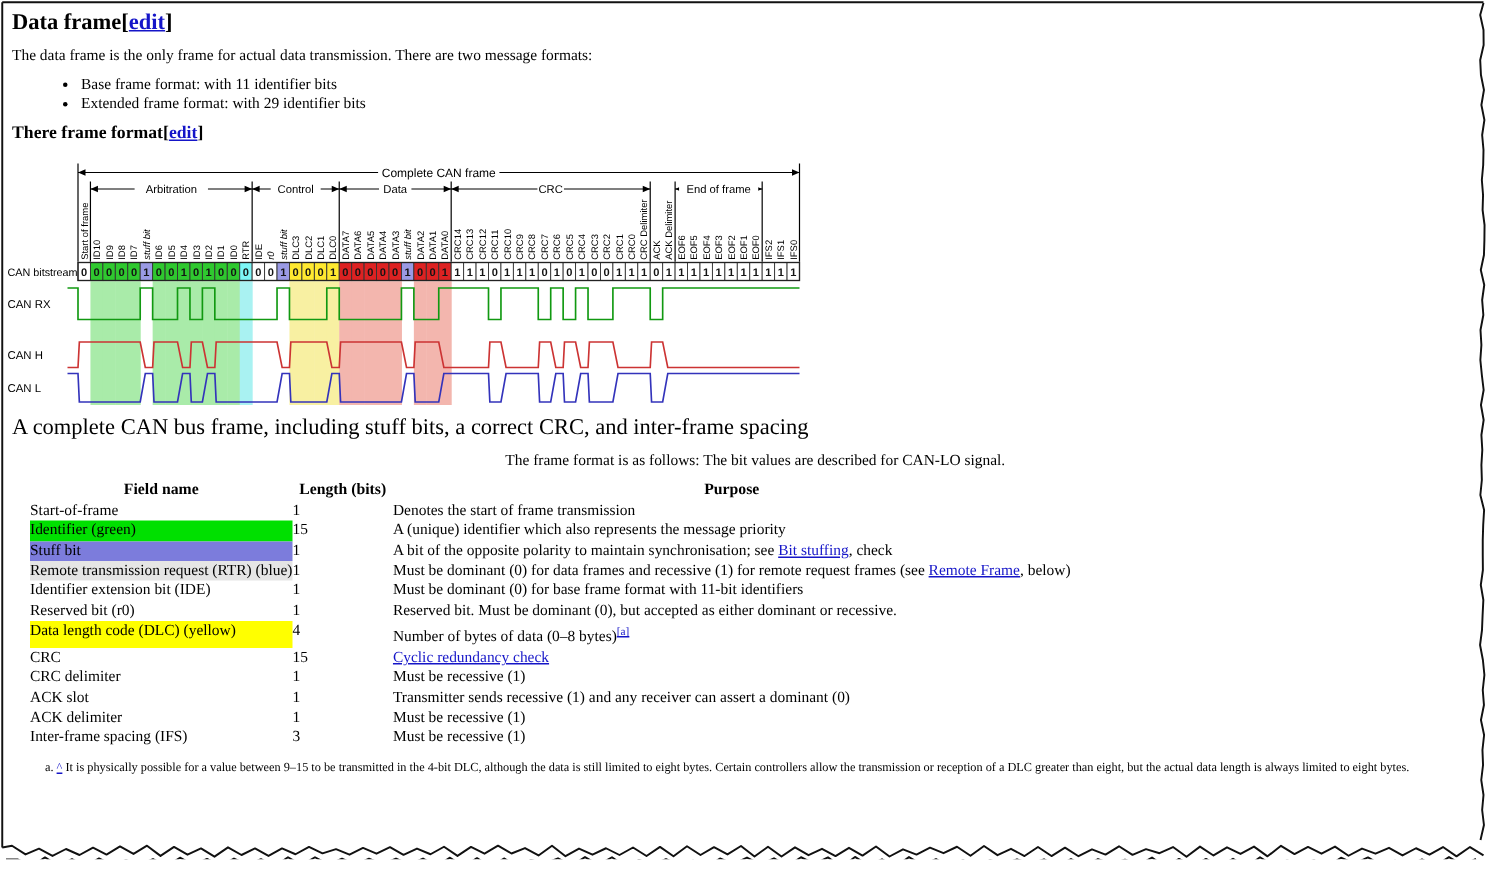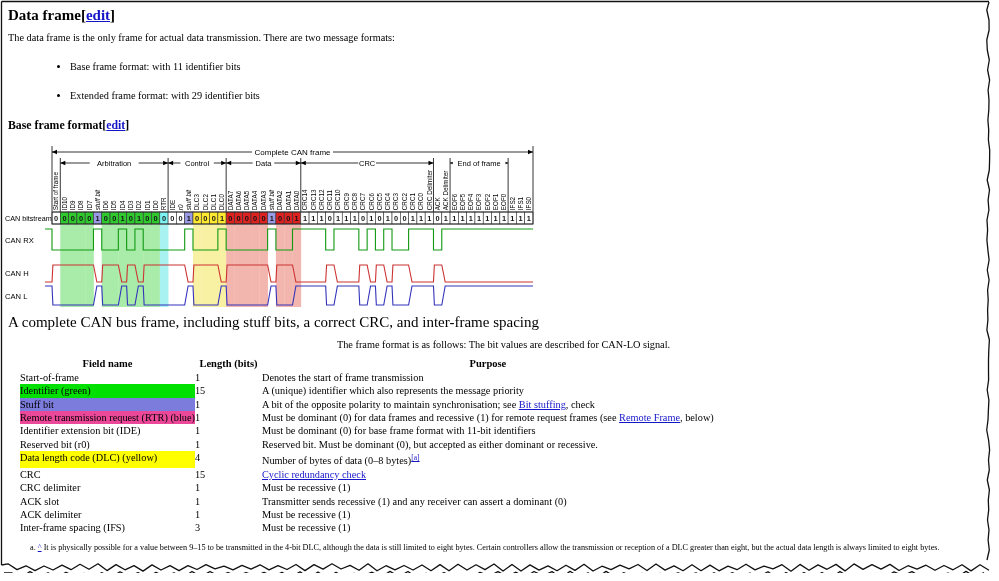--- a/index.html
+++ b/index.html
@@ -4,35 +4,35 @@
 <style>
   html,body{margin:0;padding:0;background:#fff;}
   .page{position:relative;width:999px;height:573px;background:#fff;overflow:hidden;
         font-family:"Liberation Serif","DejaVu Serif",serif;color:#000;}
   .content{padding:6px 0 0 8px;}
   h2.title{font-size:15px;line-height:18px;font-weight:bold;margin:0 0 7px 0;}
   .editlink{color:#1515c8;text-decoration:underline;cursor:pointer;}
   .bracket{color:#000;}
   p.body{font-size:10.3px;line-height:13px;margin:0 0 6px 0;}
   ul.fmt{font-size:10.3px;line-height:13px;margin:0 0 5px 0;padding-left:46px;}
-  ul.fmt li{margin:16px;}
+  ul.fmt li{margin:0;}
   p.note{font-size:10.3px;line-height:13px;margin:0 0 10px 0;}
   h4.sub{font-size:11.8px;line-height:14px;font-weight:bold;margin:0 0 9px 0;}
   .diagram{margin:0 0 0 -8px;height:168px;}
   p.caption{font-size:15px;line-height:13px;margin:7px 0 9px 0;}
   p.note2{font-size:10.3px;line-height:13px;margin:0 0 6px 0;text-align:center;}
   table.fields{border-collapse:collapse;margin-left:12px;font-size:10.3px;}
   table.fields th{font-size:10.5px;font-weight:bold;text-align:center;padding:0;line-height:14px;}
   table.fields td{padding:0;line-height:13.35px;height:13.35px;vertical-align:top;white-space:nowrap;}
   td.fname{width:150px;}
   td.len{width:67px;}
   td.purpose{width:440px;}
   .bg-green{background:#00e000;}
   .bg-purple{background:#7c7cdc;}
-  .bg-cyan{background:#ec4899;}
+  .bg-cyan{background:#e5e5e5;}
   .bg-yellow{background:#ffff00;}
   .bg-red{background:#ee0000;color:#7a0000;}
   a.tlink{color:#1515c8;text-decoration:underline;cursor:pointer;}
   sup.fn a{color:#1515c8;text-decoration:underline;font-size:7.5px;cursor:pointer;}
   .footnote{font-size:8.2px;line-height:10px;margin:8px 0 0 22px;white-space:nowrap;}
   .footnote a{color:#1515c8;text-decoration:underline;cursor:pointer;}
   #torn{position:absolute;left:0;top:0;pointer-events:none;}
 </style>
 </head>
 <body>
@@ -43,21 +43,21 @@
     <h2 class="title"><span>Data frame</span><span class="bracket">[</span><span class="editlink">edit</span><span class="bracket">]</span></h2>
 
     <p class="body">The data frame is the only frame for actual data transmission. There are two message formats:</p>
 
     <ul class="fmt">
       <li>Base frame format: with 11 identifier bits</li>
       <li>Extended frame format: with 29 identifier bits</li>
     </ul>
 
 
-    <h4 class="sub"><span>Base frame format</span><span class="bracket">[</span><span class="editlink">edit</span><span class="bracket">]</span></h4>
+    <h4 class="sub"><span>There frame format</span><span class="bracket">[</span><span class="editlink">edit</span><span class="bracket">]</span></h4>
 
     <div class="diagram">
       <svg id="frame-svg" width="545" height="168" viewBox="0 0 545 168">
           <g>
             <rect x="60.29" y="83.5" width="8.64" height="82.5" fill="#a9eba9"></rect>
             <rect x="68.59" y="83.5" width="8.64" height="82.5" fill="#a9eba9"></rect>
             <rect x="76.88" y="83.5" width="8.64" height="82.5" fill="#a9eba9"></rect>
             <rect x="85.17" y="83.5" width="8.64" height="82.5" fill="#a9eba9"></rect>
             <rect x="101.76" y="83.5" width="8.64" height="82.5" fill="#a9eba9"></rect>
             <rect x="110.05" y="83.5" width="8.64" height="82.5" fill="#a9eba9"></rect>

